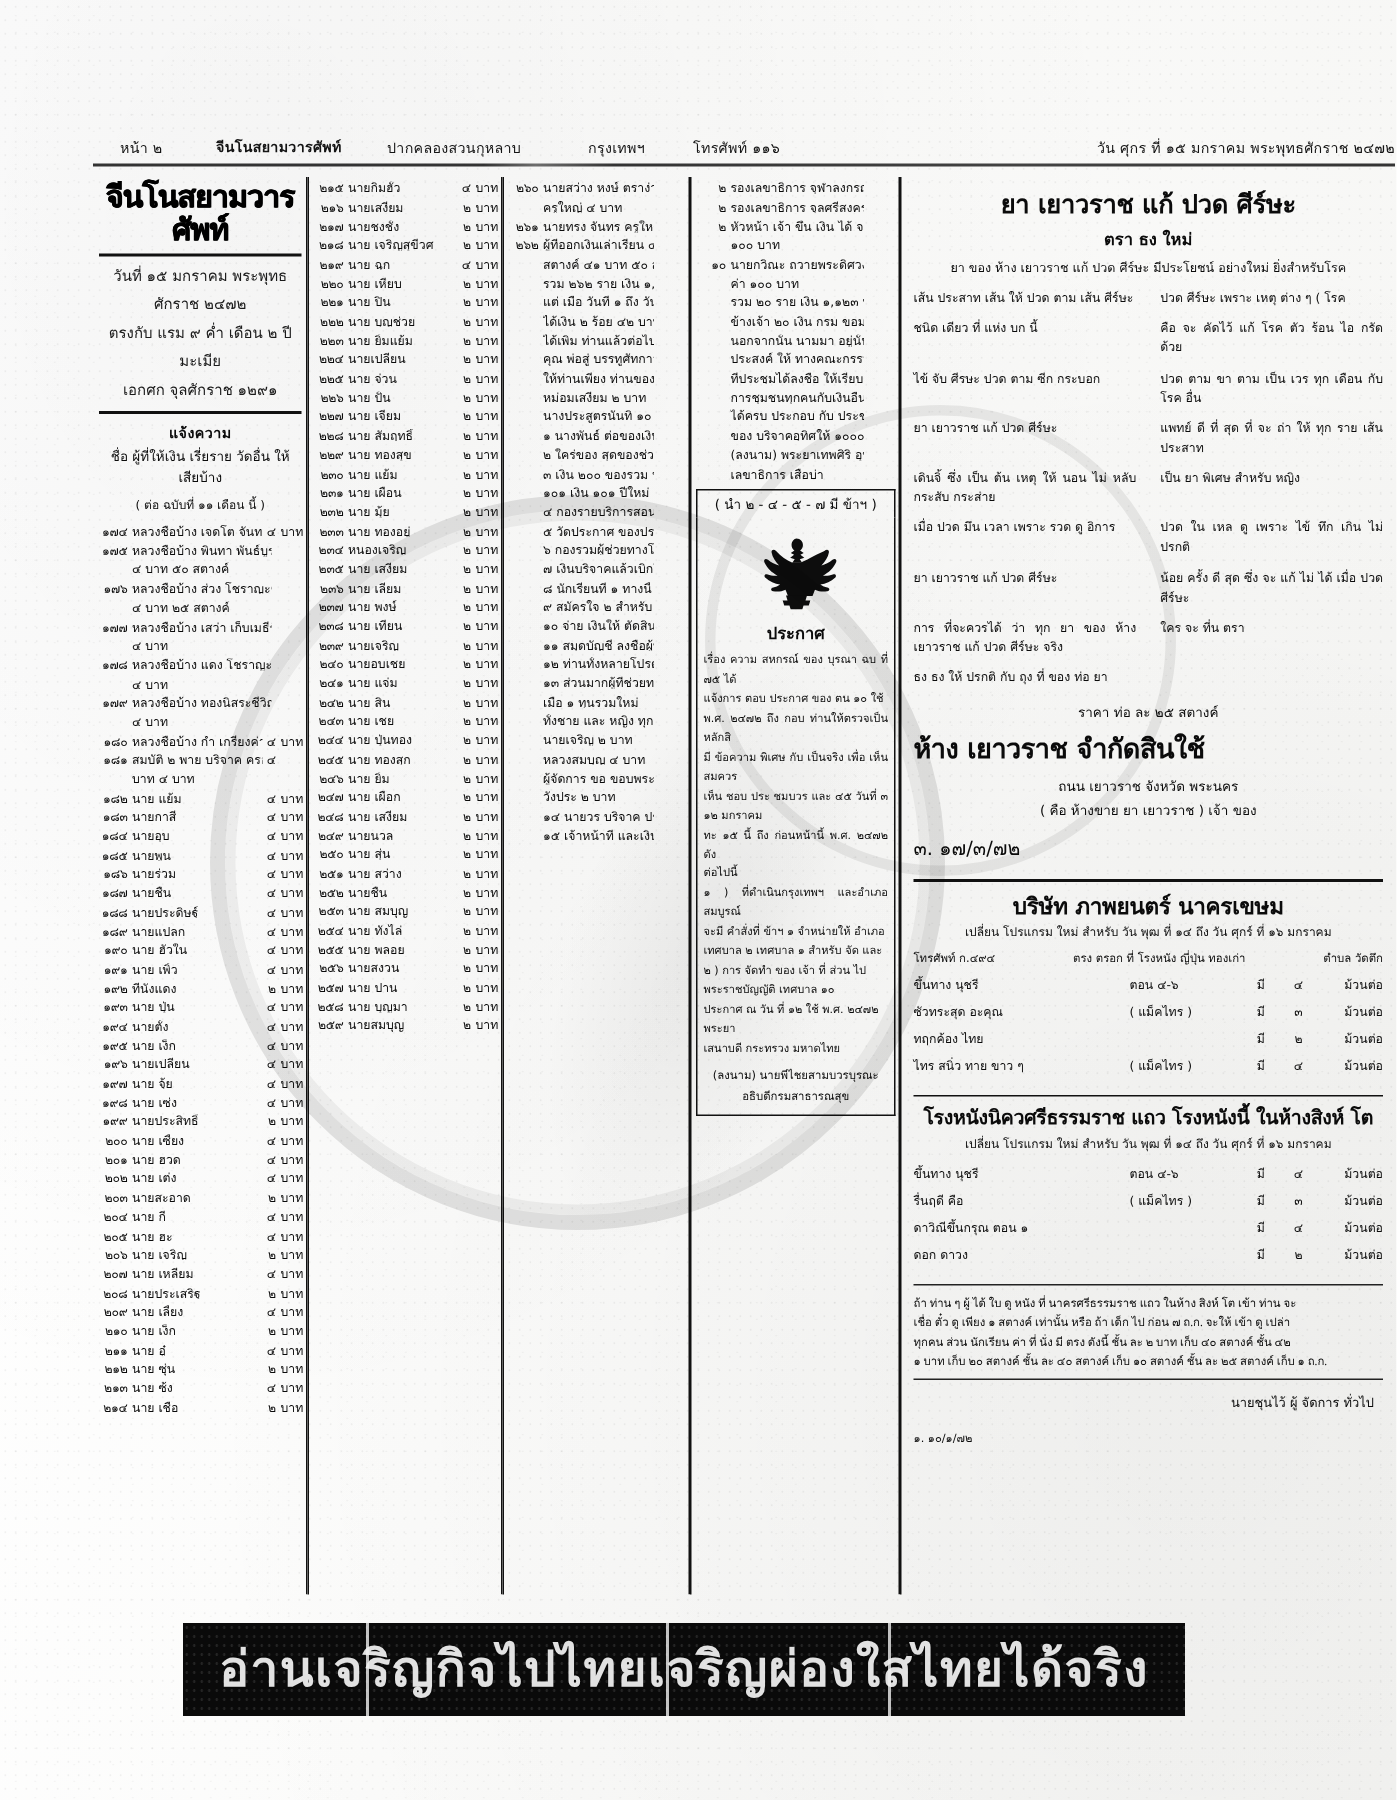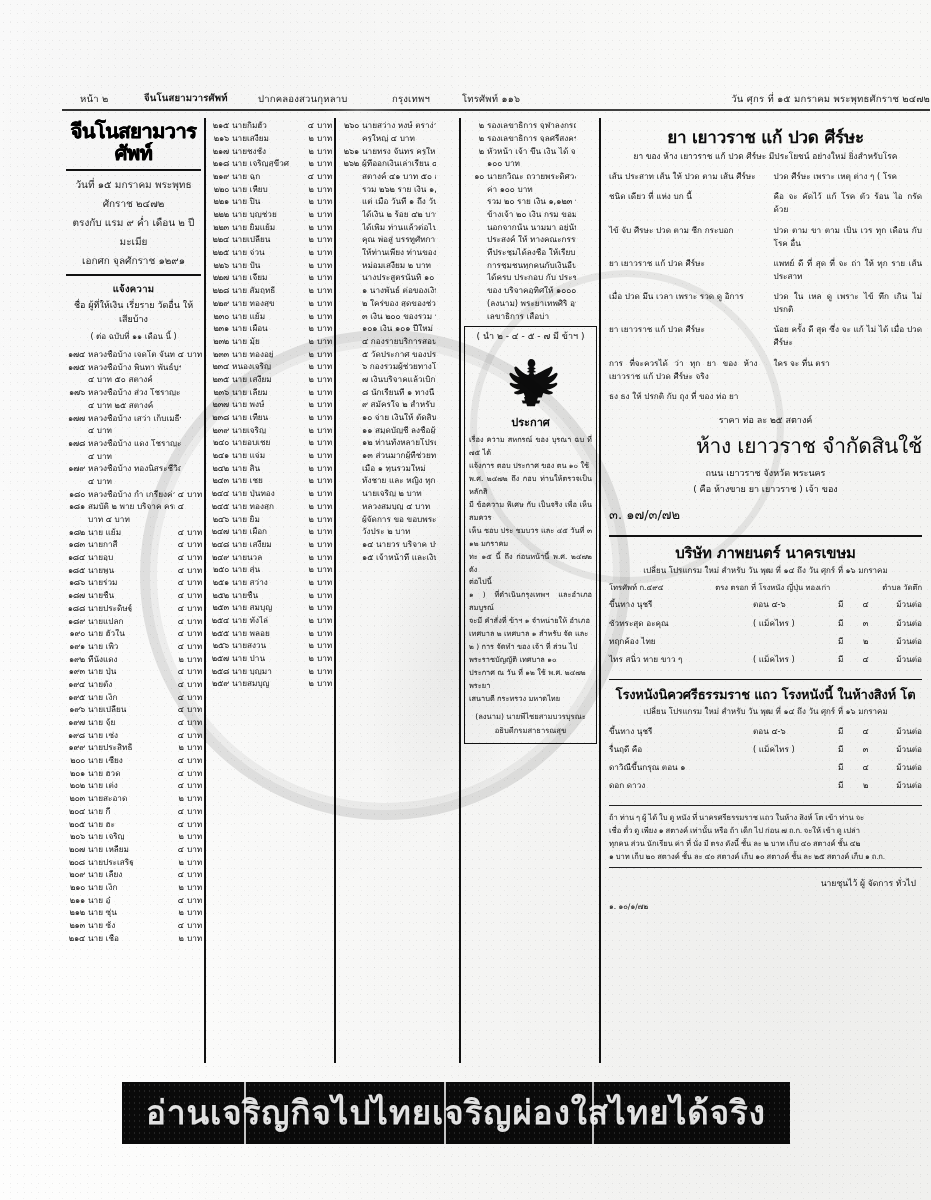--- a/index.html
+++ b/index.html
@@ -105,21 +105,21 @@
   .ad h2{
     margin:6px 0 2px;text-align:center;font-size:17px;font-weight:700;
     letter-spacing:-.2px;line-height:1.15;
   }
   .ad h3{margin:1px 0 4px;text-align:center;font-size:11px;font-weight:700;}
   .ad .sub{text-align:center;font-size:8.4px;margin:2px 0 8px;line-height:1.5;}
   .ad p{font-size:8.2px;line-height:1.6;margin:7px 0;text-align:justify;}
   .ad .two{display:flex;gap:16px;}
   .ad .two span{flex:1;}
   .ad .price{text-align:center;font-size:9px;margin:10px 0 2px;}
-  .ad .firm{text-align:right;font-size:21px;font-weight:400;margin:2px 0 4px;letter-spacing:-.3px;}
+  .ad .firm{text-align:left;font-size:18px;font-weight:700;margin:2px 0 4px;letter-spacing:-.3px;}
   .ad .addr{text-align:center;font-size:9px;margin:2px 0;}
   .ad .owner{text-align:center;font-size:9px;margin:2px 0 8px;}
   .ad .code{font-size:13px;margin-top:8px;}
   .ad-rule{height:1.6px;background:#111;margin:4px 0 2px;}
   .ad-rule.thin{height:1px;background:#222;}
 
   
   .cine h2{font-size:15px;margin:8px 0 2px;}
   .cine .when{text-align:center;font-size:8px;margin:1px 0 4px;}
   .cine .cols{font-size:7.6px;display:flex;justify-content:space-between;margin:2px 0 3px;}
@@ -1108,37 +1108,42 @@
           <div>อธิบดีกรมสาธารณสุข</div>
         </div>
     </div>
   </div>
 
   <div class="col last" id="c5">
     <div class="adwrap">
 
       <div class="ad">
         <h2>ยา เยาวราช แก้ ปวด ศีร์ษะ</h2>
+        <h3>ตรา ธง ใหม่</h3>
         <div class="sub">ยา ของ ห้าง เยาวราช แก้ ปวด ศีร์ษะ  มีประโยชน์ อย่างใหม่ ยิ่งสำหรับโรค</div>
         <div id="ad0-paras">
             <p class="two">
               <span>เส้น ประสาท เส้น ให้ ปวด ตาม เส้น ศีร์ษะ</span>
               <span>ปวด ศีร์ษะ เพราะ เหตุ ต่าง ๆ  ( โรค</span>
             </p>
             <p class="two">
               <span>ชนิด เดียว ที่ แห่ง บก นี้</span>
               <span>คือ จะ คัดไว้ แก้ โรค ตัว ร้อน ไอ กรัด ด้วย</span>
             </p>
             <p class="two">
               <span>ไข้ จับ ศีรษะ ปวด ตาม ซีก กระบอก</span>
               <span>ปวด ตาม ขา ตาม เป็น เวร ทุก เดือน  กับ โรค อื่น</span>
             </p>
             <p class="two">
               <span>ยา เยาวราช แก้ ปวด ศีร์ษะ</span>
               <span>แพทย์ ดี ที่ สุด ที่ จะ ถ่า ให้ ทุก ราย เส้น ประสาท</span>
+            </p>
+            <p class="two">
+              <span>เดินจิ้   ซึ่ง เป็น ต้น เหตุ ให้ นอน ไม่ หลับ กระสับ กระส่าย</span>
+              <span>เป็น ยา พิเศษ สำหรับ หญิง</span>
             </p>
             <p class="two">
               <span>เมื่อ ปวด มึน เวลา เพราะ รวด ดู อิการ</span>
               <span>ปวด ใน เหล ดู เพราะ ไข้ ทึก เกิน ไม่ ปรกติ</span>
             </p>
             <p class="two">
               <span>ยา เยาวราช แก้ ปวด ศีร์ษะ</span>
               <span>น้อย ครั้ง ดี สุด ซึ่ง จะ แก้ ไม่ ได้ เมื่อ ปวด ศีร์ษะ</span>
             </p>
             <p class="two">

